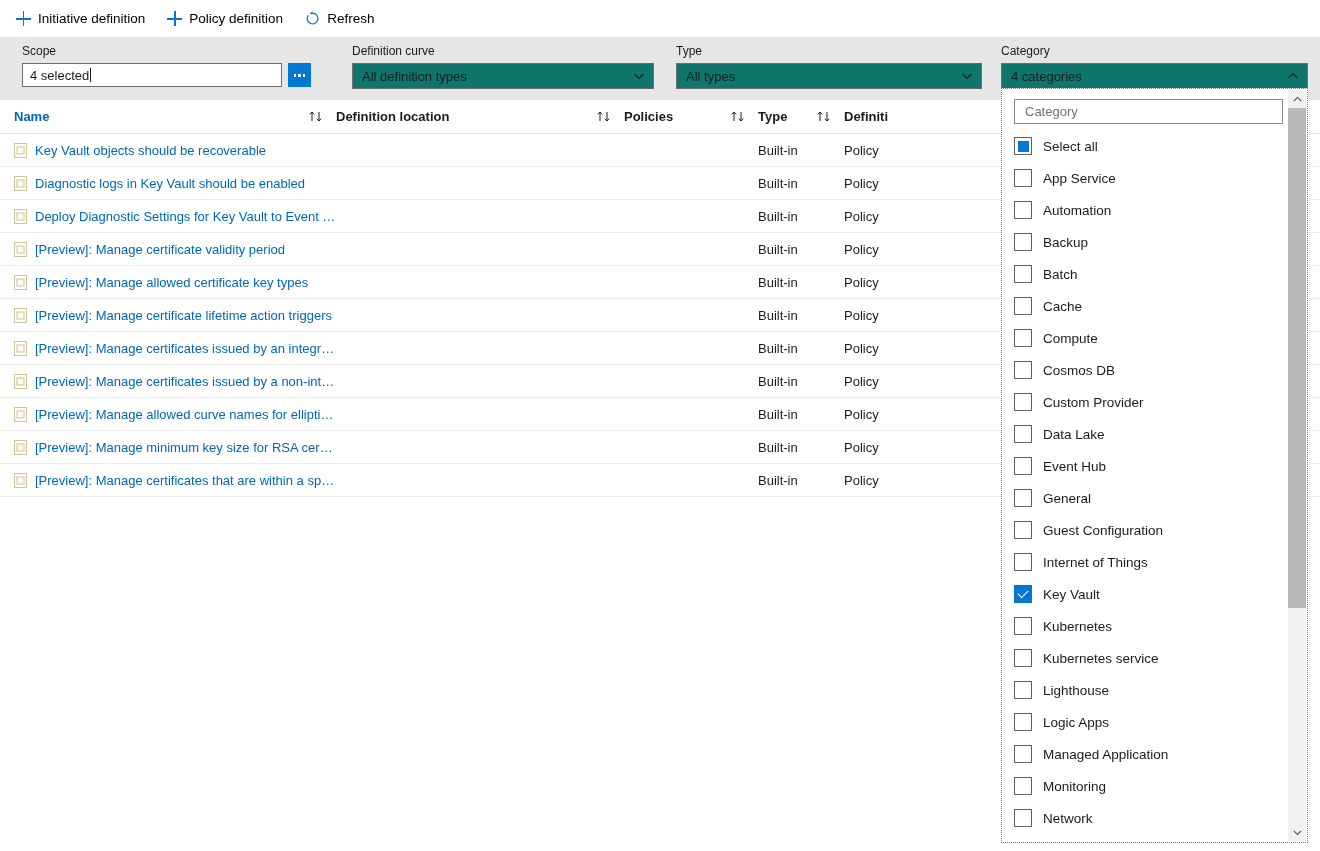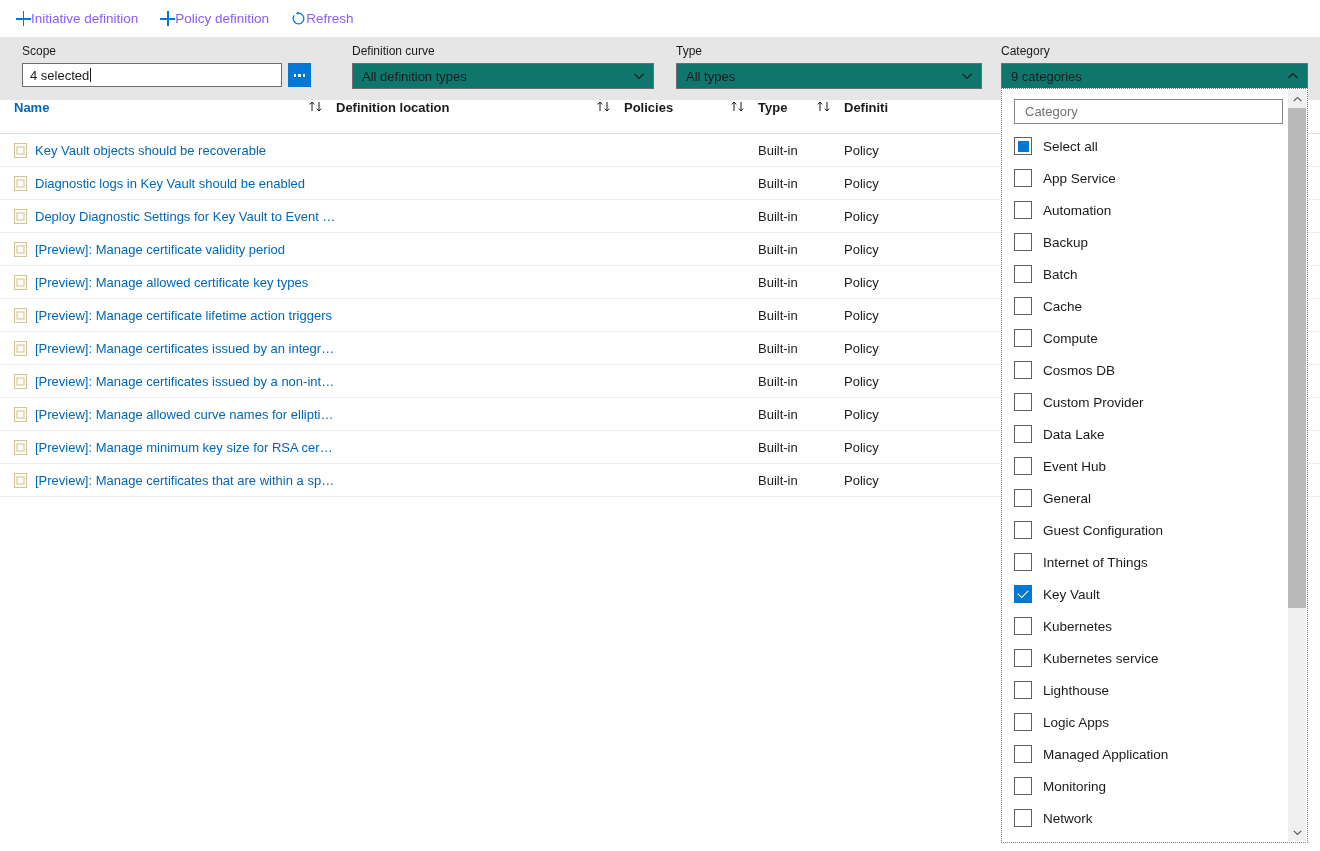--- a/index.html
+++ b/index.html
@@ -23,29 +23,30 @@
     height: 37px;
     background: #ffffff;
     display: flex;
     align-items: center;
     padding-left: 14px;
     box-sizing: border-box;
   }
   .cmd-btn {
     display: flex;
     align-items: center;
+    gap: 7px;
     height: 28px;
     padding: 0 10px 0 2px;
     margin-right: 10px;
     cursor: default;
     background: transparent;
     border: none;
     font-family: inherit;
     font-size: 13.5px;
-    color: #8b5cf6;
+    color: #000000;
     white-space: nowrap;
   }
   .icon-plus {
     width: 15px; height: 15px;
     position: relative;
     flex: 0 0 auto;
     display: inline-block;
   }
   .icon-plus::before, .icon-plus::after {
     content: "";
@@ -139,21 +140,21 @@
   .grid-head {
     height: 33px;
     display: flex;
     align-items: center;
     border-bottom: 1px solid #e0e0e0;
     font-size: 13px;
     font-weight: bold;
   }
   .th {
     display: flex;
-    align-items: flex-start;
+    align-items: center;
     box-sizing: border-box;
     height: 100%;
     white-space: nowrap;
     overflow: hidden;
   }
   .th-label { cursor: default; }
   .th.name .th-label { color: #0067b8; font-weight: bold; }
   .sorticon {
     width: 18px; height: 13px; flex: 0 0 auto; margin-left: auto; margin-right: 10px;
     cursor: default;
@@ -364,21 +365,21 @@
         <svg viewBox="0 0 12 12" width="12" height="12">
             <path d="M1.5 4 L6 8.5 L10.5 4" fill="none" stroke="#1b1b1b" stroke-width="1.2"></path>
           </svg>
       </span>
     </div>
   </div>
 
   <div class="filter-group" style="left:1001px; width:308px;">
     <span class="filter-label">Category</span>
     <div class="combo" style="width:307px;">
-      <span>9 categories</span>
+      <span>4 categories</span>
       <span class="chev">
         <svg viewBox="0 0 12 12" width="12" height="12">
             <path d="M1.5 8 L6 3.5 L10.5 8" fill="none" stroke="#1b1b1b" stroke-width="1.2"></path>
           </svg>
       </span>
     </div>
   </div>
 
 </div>
 

